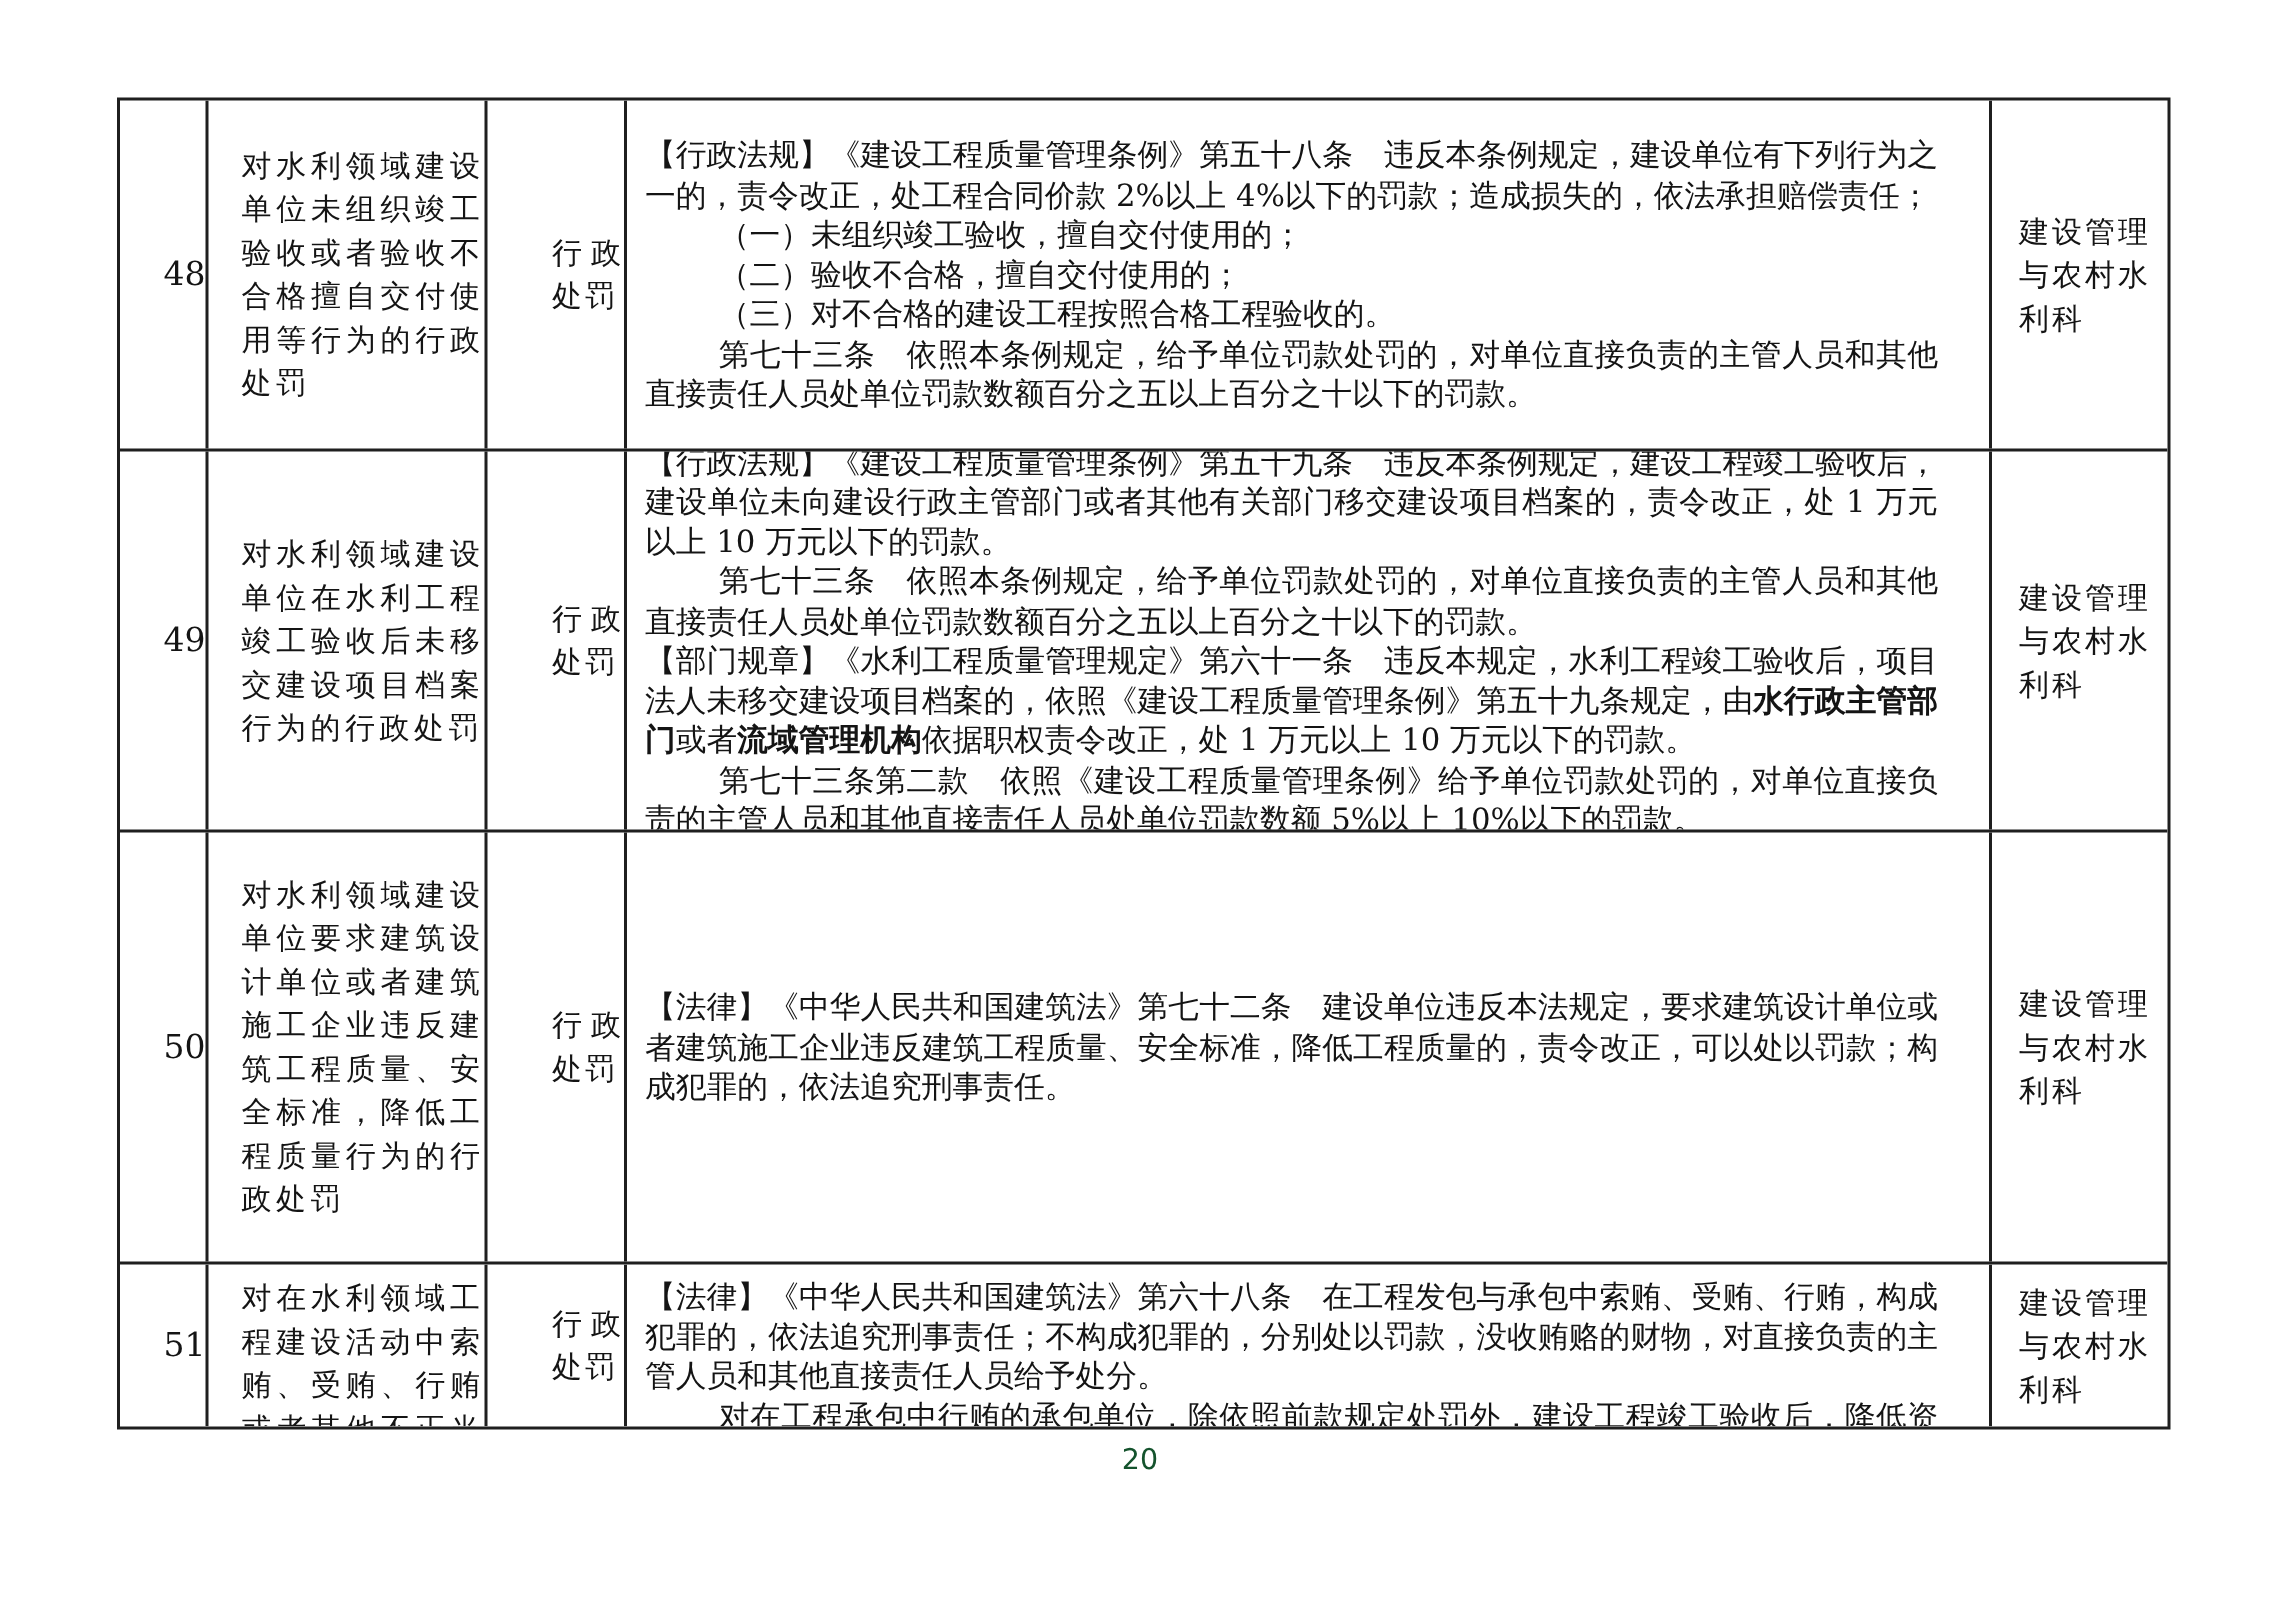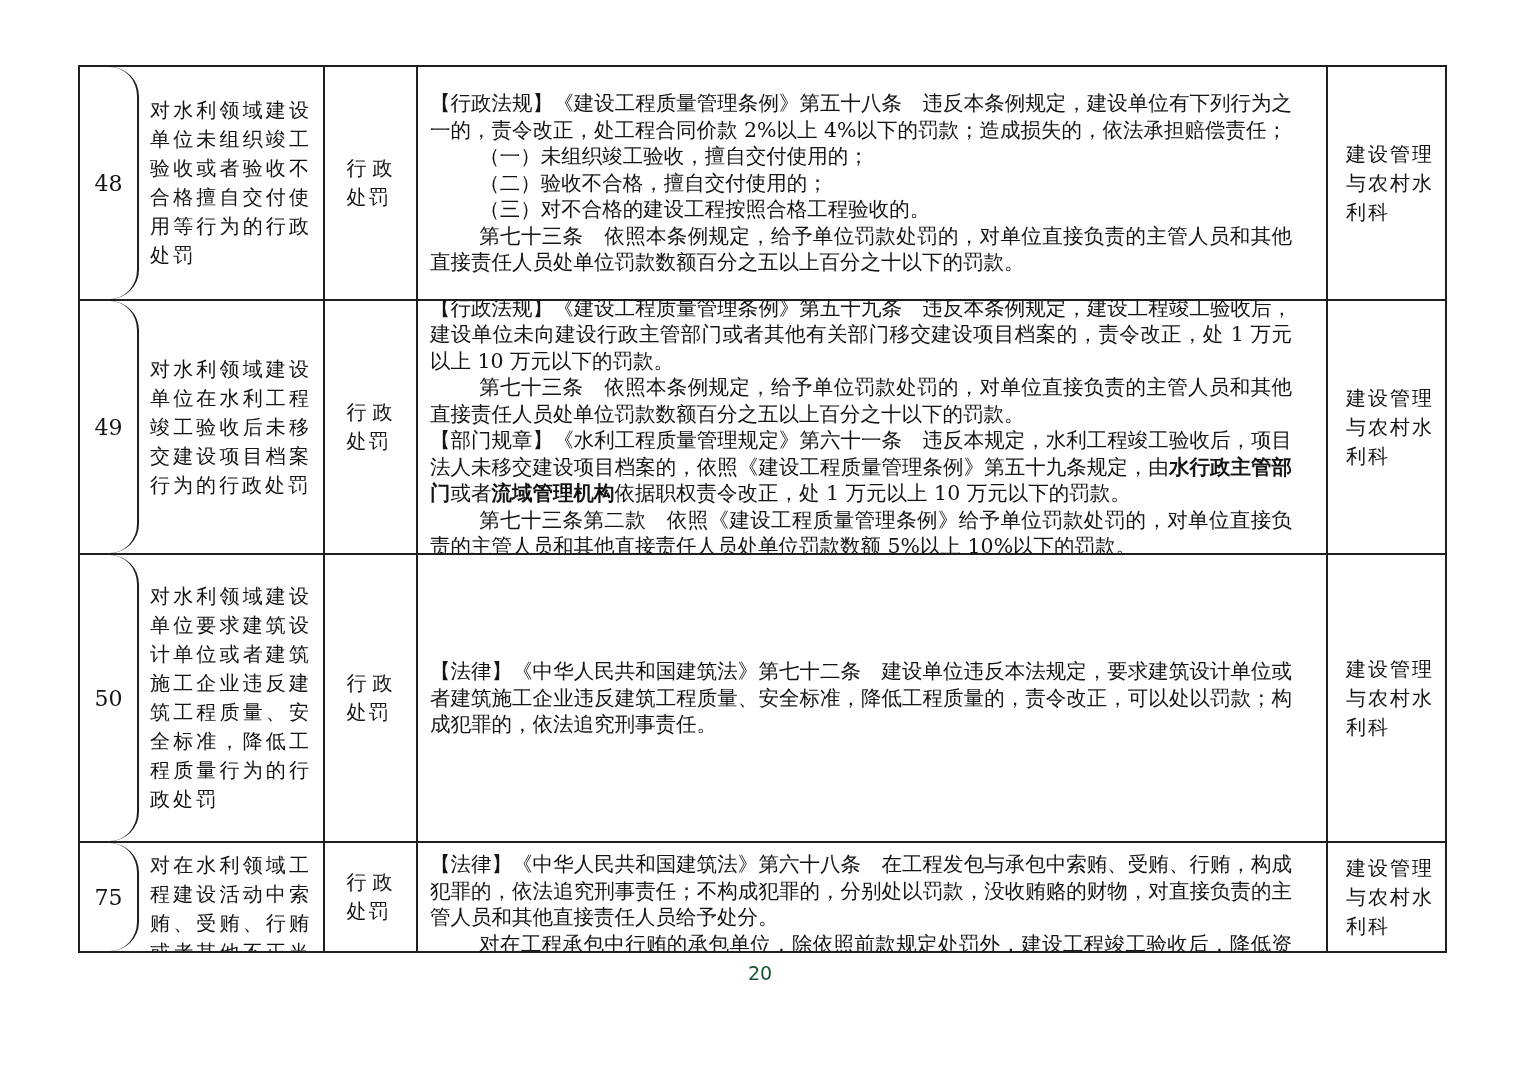--- a/index.html
+++ b/index.html
@@ -9,24 +9,24 @@
   }
   .doc-table{
     position:absolute;left:78px;top:65px;width:1369px;height:888px;
     box-sizing:border-box;border:2px solid #1f1f1f;
     display:flex;flex-direction:column;overflow:hidden;background:#fff;
   }
   .trow{display:flex;flex-direction:row;border-bottom:2px solid #1f1f1f;box-sizing:border-box;}
   .trow:last-child{border-bottom:none;flex:1;overflow:hidden;}
   .cell{
     box-sizing:border-box;border-right:2px solid #1f1f1f;
-    display:flex;align-items:center;justify-content:center;overflow:hidden;
+    display:flex;align-items:center;justify-content:flex-end;overflow:hidden;
   }
   .cell:last-child{border-right:none;}
-  .c-num{width:59px;font-size:22px;border-radius:29px;}
+  .c-num{width:59px;font-size:22px;}
   .c-desc{width:186px;}
   .c-type{width:93px;}
   .c-legal{width:910px;justify-content:flex-start;padding:4px 34px 4px 12px;}
   .c-dept{flex:1;padding-left:18px;}
   .desc-text{
     width:162px;font-size:20px;line-height:29px;letter-spacing:3px;
     text-align:justify;text-justify:inter-character;
   }
   .type-text{width:48px;font-size:20px;line-height:29px;letter-spacing:2px;text-align:justify;}
   .dept-text{width:110px;font-size:20px;line-height:29px;letter-spacing:2px;}
@@ -103,21 +103,21 @@
       <div class="legal">
         <p>【法律】《中华人民共和国建筑法》第七十二条　建设单位违反本法规定，要求建筑设计单位或者建筑施工企业违反建筑工程质量、安全标准，降低工程质量的，责令改正，可以处以罚款；构成犯罪的，依法追究刑事责任。</p>
       </div>
     </div>
     <div class="cell c-dept">
       <div class="dept-text">建设管理与农村水利科</div>
     </div>
   </div>
 
   <div class="trow clip">
-    <div class="cell c-num">75</div>
+    <div class="cell c-num">51</div>
     <div class="cell c-desc">
       <div class="desc-text">对在水利领域工程建设活动中索贿、受贿、行贿或者其他不正当利</div>
     </div>
     <div class="cell c-type">
       <div class="type-text">行政处罚</div>
     </div>
     <div class="cell c-legal">
       <div class="legal">
         <p>【法律】《中华人民共和国建筑法》第六十八条　在工程发包与承包中索贿、受贿、行贿，构成犯罪的，依法追究刑事责任；不构成犯罪的，分别处以罚款，没收贿赂的财物，对直接负责的主管人员和其他直接责任人员给予处分。</p>
         <p class="ind">对在工程承包中行贿的承包单位，除依照前款规定处罚外，建设工程竣工验收后，降低资质</p>

